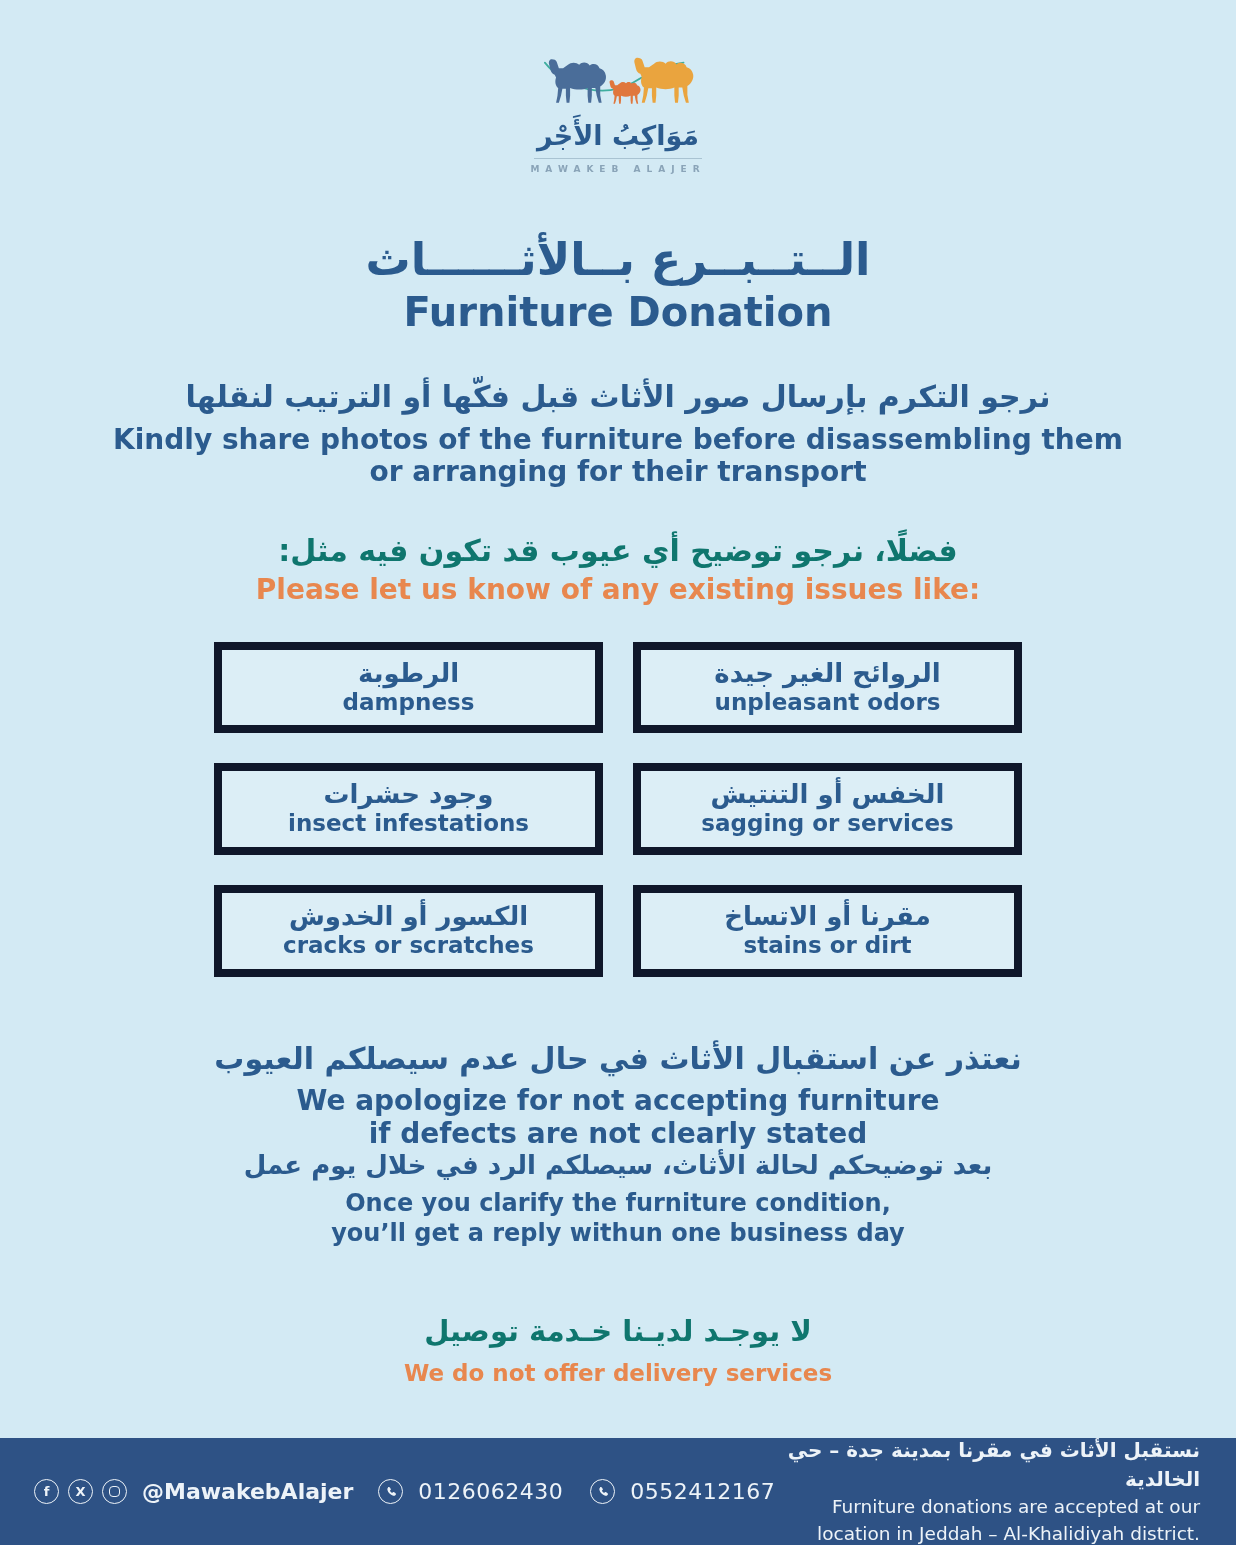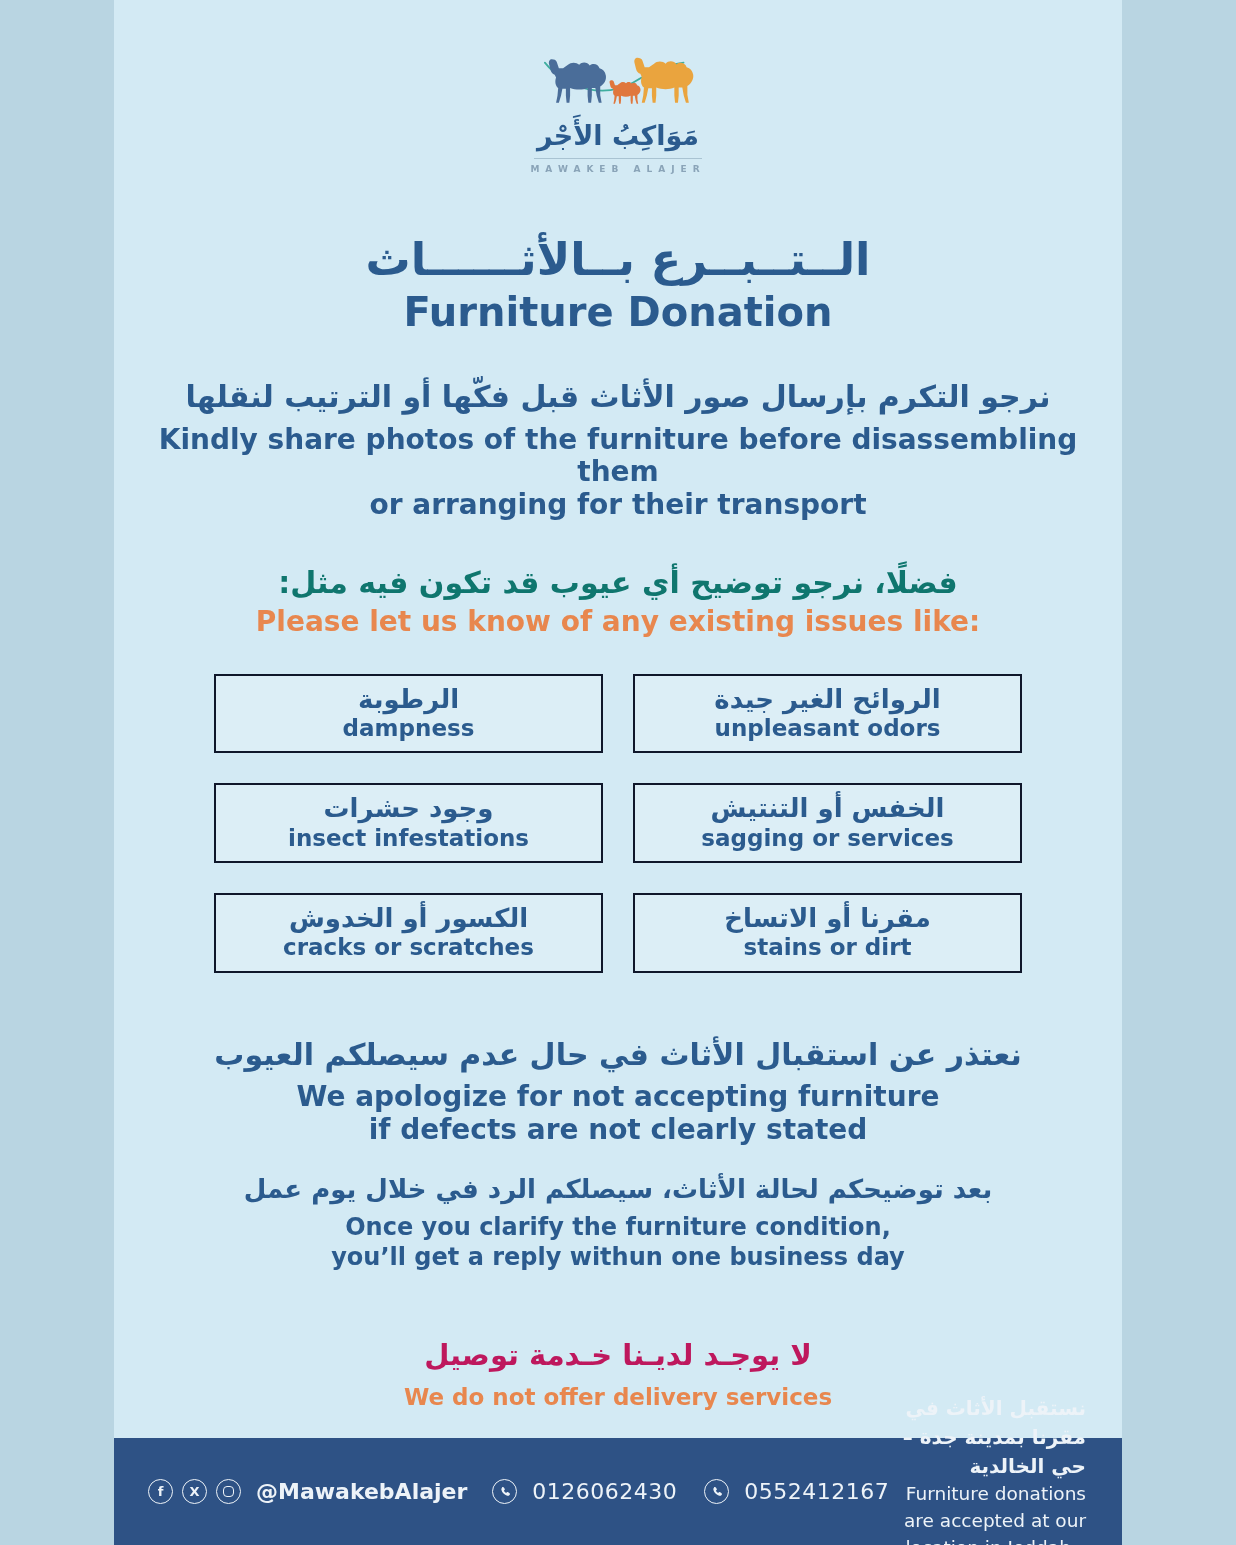--- a/index.html
+++ b/index.html
@@ -1,19 +1,19 @@
 <!DOCTYPE html>
 <html lang="en"><head>
 <meta charset="utf-8">
 <style>
   * { margin:0; padding:0; box-sizing:border-box; }
   html,body { background:#b9d5e2; }
   .poster {
     position:relative;
-    width:1008px; height:1545px;
+    width:1236px; height:1545px;
     margin:0 auto;
     background:#d3eaf4;
     overflow:hidden;
     font-family:"DejaVu Sans", sans-serif;
     text-align:center;
     color:#2b5b8e;
   }
   
   .logo-block { padding-top:52px; }
   .logo-camels { display:block; margin:0 auto; width:190px; height:64px; }
@@ -27,35 +27,35 @@
   .intro-ar { margin-top:44px; font-size:30px; font-weight:bold; direction:rtl; }
   .intro-en { margin-top:10px; font-size:28px; font-weight:600; line-height:1.15; }
   
   .issues-head-ar { margin-top:44px; font-size:30px; font-weight:bold; color:#0f766e; direction:rtl; }
   .issues-head-en { margin-top:5px; font-size:28px; font-weight:700; color:#e8874e; }
   .issues-grid {
     width:808px; margin:36px auto 0;
     display:grid; grid-template-columns:1fr 1fr; column-gap:30px; row-gap:30px;
   }
   .issue-box {
-    border:2px solid #0f172a;
+    border:8px solid #0f172a;
     background:rgba(255,255,255,0.22);
     padding:8px 6px 10px;
     min-height:78px;
     display:flex; flex-direction:column; justify-content:center;
   }
   .issue-ar { font-size:26px; font-weight:bold; color:#2b5b8e; direction:rtl; line-height:1.2; }
   .issue-en { font-size:23px; font-weight:600; color:#2b5b8e; line-height:1.15; }
   
   .apology-ar { margin-top:64px; font-size:30px; font-weight:bold; direction:rtl; }
   .apology-en { margin-top:8px; font-size:28px; font-weight:600; line-height:1.18; }
-  .reply-ar { margin-top:28px; font-size:26px; font-weight:bold; direction:rtl; }
+  .reply-ar { font-size:26px; font-weight:bold; direction:rtl; }
   .reply-en { margin-top:8px; font-size:24px; font-weight:600; line-height:1.25; }
   
-  .delivery-ar { margin-top:66px; font-size:29px; font-weight:bold; color:#be185d; direction:rtl; }
+  .delivery-ar { margin-top:66px; font-size:29px; font-weight:bold; color:#0f766e; direction:rtl; }
   .delivery-en { margin-top:12px; font-size:23px; font-weight:700; color:#e8874e; }
   
   .footer {
     position:absolute; left:0; bottom:0;
     width:100%; height:107px;
     background:#2e5285;
     display:flex; align-items:center; justify-content:space-between;
     padding:0 36px 0 34px;
     color:#edf3f8;
   }

